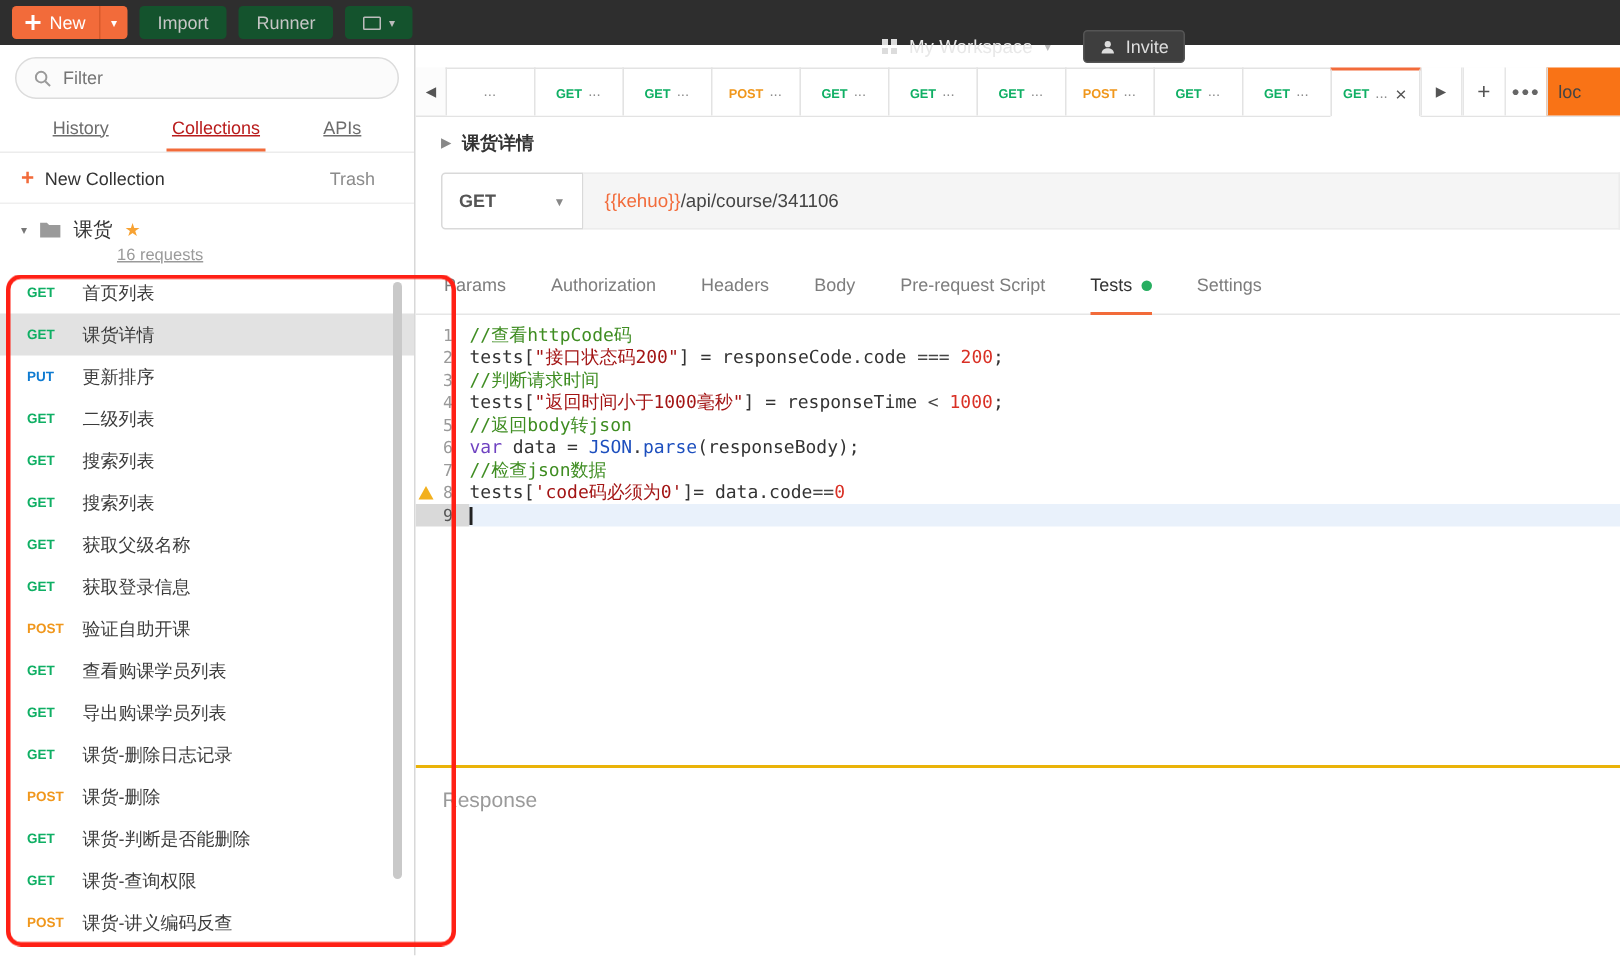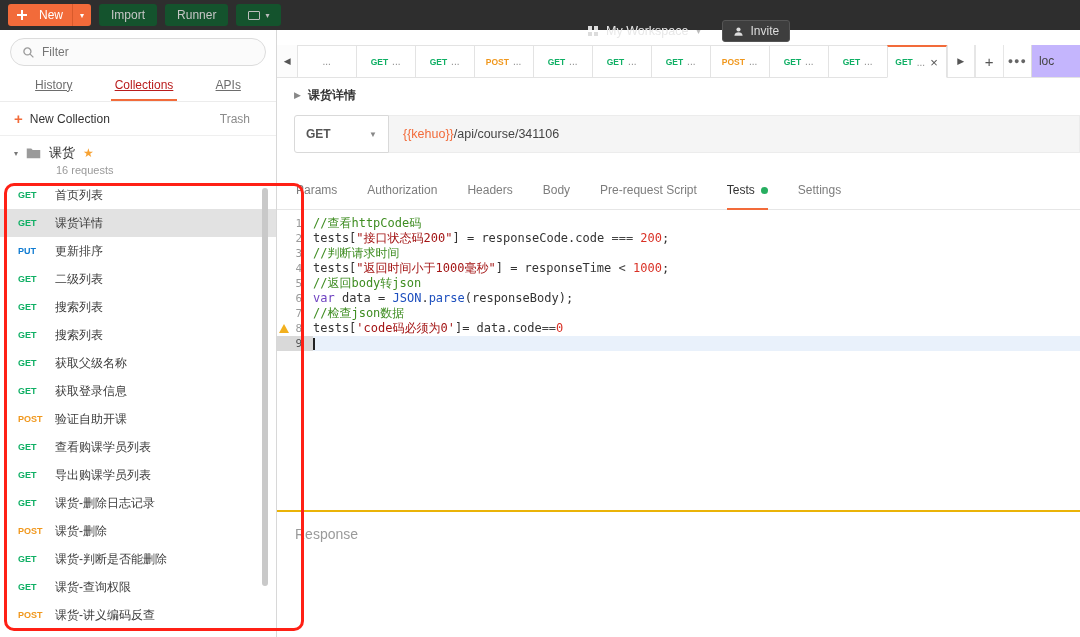--- a/index.html
+++ b/index.html
@@ -4,21 +4,21 @@
 <style>
   * { margin:0; padding:0; box-sizing:border-box; }
   html,body { width:1080px; height:637px; overflow:hidden; background:#fff;
               font-family:"Liberation Sans", sans-serif; }
 
   
   .topbar { height:30px; background:#2e2e2e; display:flex; align-items:center;
             padding:0 8px; position:relative; z-index:5; }
   .btn-new { display:flex; align-items:stretch; background:var(--accent,#f26b3a); color:#fff;
              border-radius:3px; font-size:12px; height:22px; overflow:hidden; cursor:pointer; }
-  .btn-new .label-part { padding:0 9px; display:flex; gap:12px; align-items:center; }
+  .btn-new .label-part { padding:0 9px; display:flex; gap:6px; align-items:center; }
   .plus-ico { width:10px; height:10px; position:relative; display:inline-block; }
   .plus-ico::before { content:""; position:absolute; left:0; top:4px; width:10px; height:2px; background:#fff; }
   .plus-ico::after  { content:""; position:absolute; left:4px; top:0; width:2px; height:10px; background:#fff; }
   .new-caret { border-left:1px solid #d85a2b; padding:0 7px; display:flex; align-items:center; font-size:8px; }
   .tb-btn { background:#14532d; color:#c6c6c6; border:none; border-radius:3px; height:22px;
             padding:0 12px; font-size:12px; margin-left:8px; font-family:inherit; cursor:pointer;
             display:flex; align-items:center; gap:5px; }
   .win-ico { width:12px; height:9px; border:1px solid #bdbdbd; display:inline-block; border-radius:1px; }
   .caret { font-size:8px; color:#bbb; }
   .tb-center { position:absolute; left:588px; top:16px; height:30px; display:flex; align-items:center; gap:22px; }
@@ -46,21 +46,21 @@
   .side-tab.active { color:#b91c1c; border-bottom-color:var(--accent,#f26b3a); }
   .newcol-row { display:flex; align-items:center; height:34px; padding:0 14px; border-bottom:1px solid #efefef; }
   .newcol { color:#333; font-size:12px; display:flex; gap:7px; align-items:center; cursor:pointer; }
   .newcol .plus { color:var(--accent,#f26b3a); font-weight:bold; font-size:15px; line-height:1; }
   .trash { margin-left:auto; color:#8b8b8b; font-size:12px; padding-right:12px; cursor:pointer; }
   .col-header { padding:8px 0 5px 14px; }
   .col-line1 { display:flex; align-items:center; gap:8px; }
   .tri { font-size:8px; color:#777; }
   .col-name { font-size:13px; color:#333; }
   .star { color:#f7a233; font-size:12px; }
-  .col-count { margin-left:42px; font-size:11px; color:#9a9a9a; margin-top:2px; }
+  .col-count { margin-left:64px; font-size:11px; color:#9a9a9a; margin-top:2px;text-decoration:underline; }
   .req-list { flex:1; overflow:hidden; }
   .req-row { display:flex; align-items:center; height:28px; padding-left:18px; cursor:pointer; }
   .req-row.selected { background:#e2e2e2; }
   .method { width:37px; font-size:9px; font-weight:bold; flex-shrink:0; }
   .m-GET  { color:var(--get,#0faf64); }
   .m-POST { color:var(--post,#f0971c); }
   .m-PUT  { color:var(--put,#0f7bd1); }
   .req-name { font-size:12px; color:#3c3c3c; white-space:nowrap; }
   .side-scrollbar { position:absolute; right:8px; top:158px; width:6px; height:398px;
                     background:#c9c9c9; border-radius:3px; }
@@ -74,21 +74,21 @@
   .otab { width:60px; border:1px solid #e3e3e3; border-bottom:none; margin-left:-1px; background:#fff;
           display:flex; align-items:center; justify-content:center; gap:4px; cursor:pointer; position:relative; }
   .otab-method { font-size:8.5px; font-weight:bold; }
   .otab-label { color:#8d8d8d; font-size:10px; }
   .otab.active { border-top:2px solid var(--accent,#f26b3a); margin-bottom:-1px; border-bottom:1px solid #fff; }
   .otab-close { color:#555; font-size:13px; line-height:1; margin-left:1px; cursor:pointer; }
   .strip-btn { width:30px; border-left:1px solid #e6e6e6; display:flex; align-items:center;
                justify-content:center; color:#555; cursor:pointer; background:#fff; }
   .strip-btn.first { border-right:1px solid #e6e6e6; }
   .dots { font-size:9px; letter-spacing:1px; color:#666; }
-  .env-box { margin-left:auto; width:52px; border-left:1px solid #dcdcdc; background:#c4b5fd;
+  .env-box { margin-left:auto; width:52px; border-left:1px solid #dcdcdc; background:#f97316;
              display:flex; align-items:center; font-size:12px; color:#444; padding-left:7px;
              overflow:hidden; cursor:pointer; }
   .breadcrumb { height:34px; display:flex; align-items:center; padding-left:17px; gap:7px; }
   .bc-caret { color:#888; font-size:9px; }
   .bc-title { font-size:12px; font-weight:bold; color:#333; }
   .req-builder { height:44px; display:flex; align-items:center; padding-left:17px; }
   .method-select { width:95px; height:38px; border:1px solid #d9d9d9; border-radius:3px 0 0 3px;
                    background:#fff; display:flex; align-items:center; justify-content:space-between;
                    padding:0 11px; font-size:12px; color:#555; font-weight:bold; cursor:pointer; }
   .ms-caret { font-size:8px; color:#888; font-weight:normal; }

